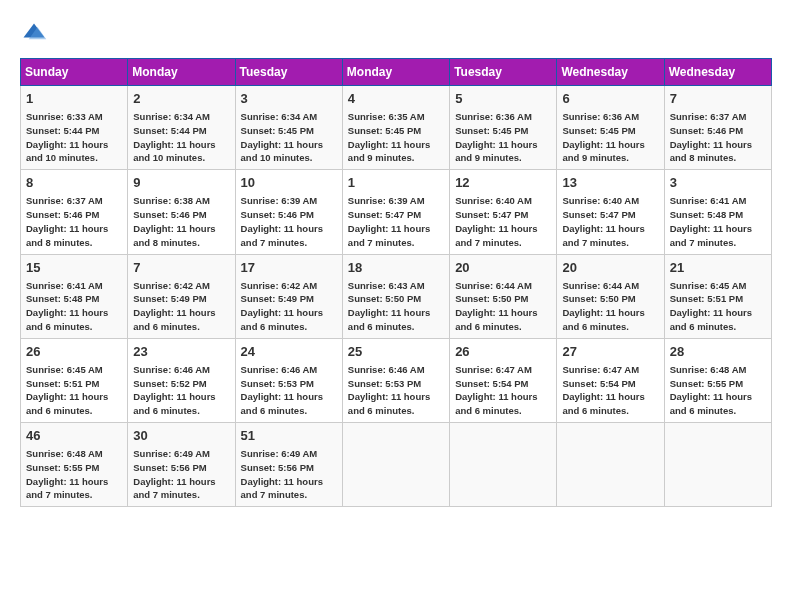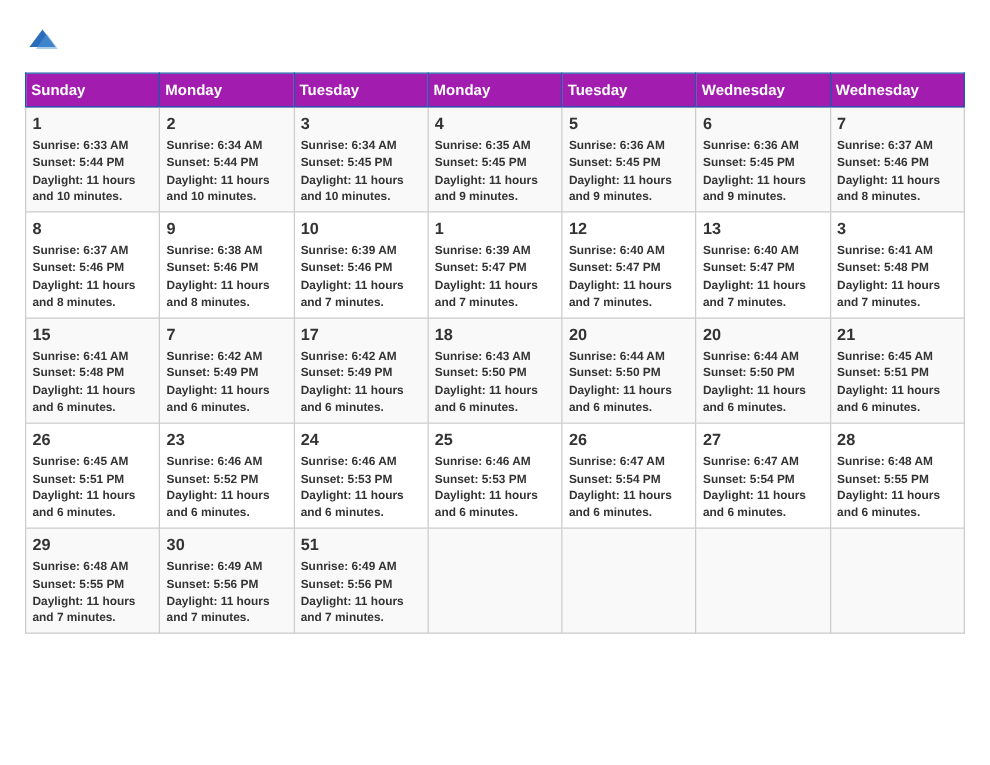--- a/index.html
+++ b/index.html
@@ -314,21 +314,21 @@
         <td>
           <span class="day-num">28</span>
           <div class="day-info" style="white-space: pre-line;">Sunrise: 6:48 AM
 Sunset: 5:55 PM
 Daylight: 11 hours
 and 6 minutes.</div>
         </td>
       </tr>
       <tr>
         <td>
-          <span class="day-num">29</span>
+          <span class="day-num">46</span>
           <div class="day-info" style="white-space: pre-line;">Sunrise: 6:48 AM
 Sunset: 5:55 PM
 Daylight: 11 hours
 and 7 minutes.</div>
         </td>
         <td>
           <span class="day-num">30</span>
           <div class="day-info" style="white-space: pre-line;">Sunrise: 6:49 AM
 Sunset: 5:56 PM
 Daylight: 11 hours

